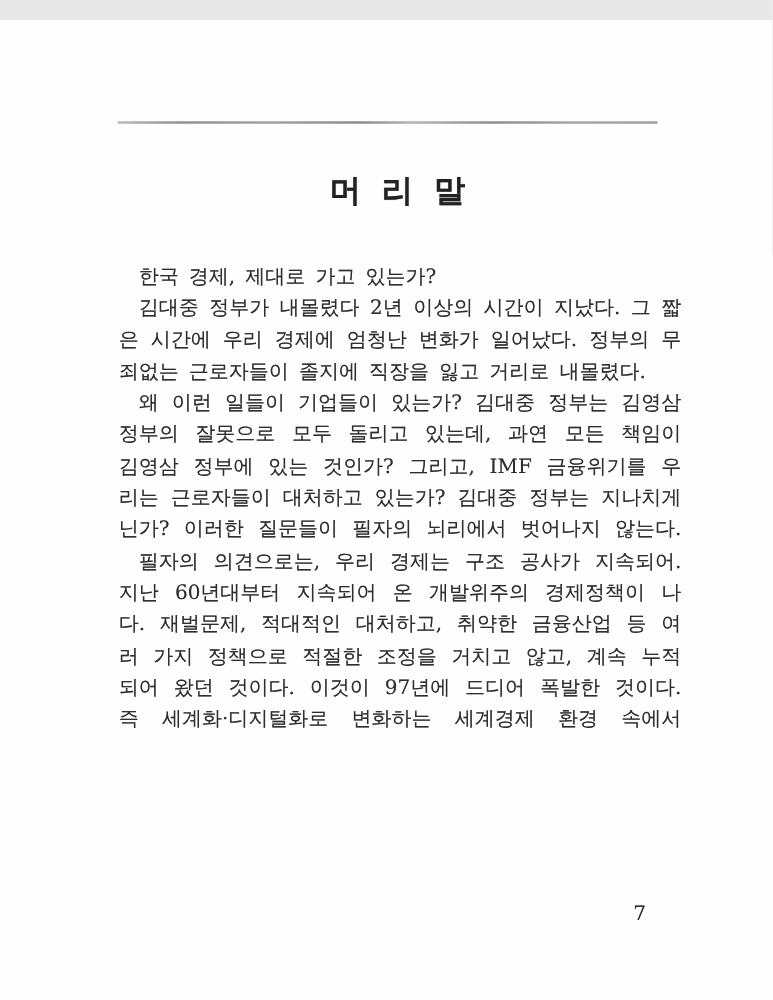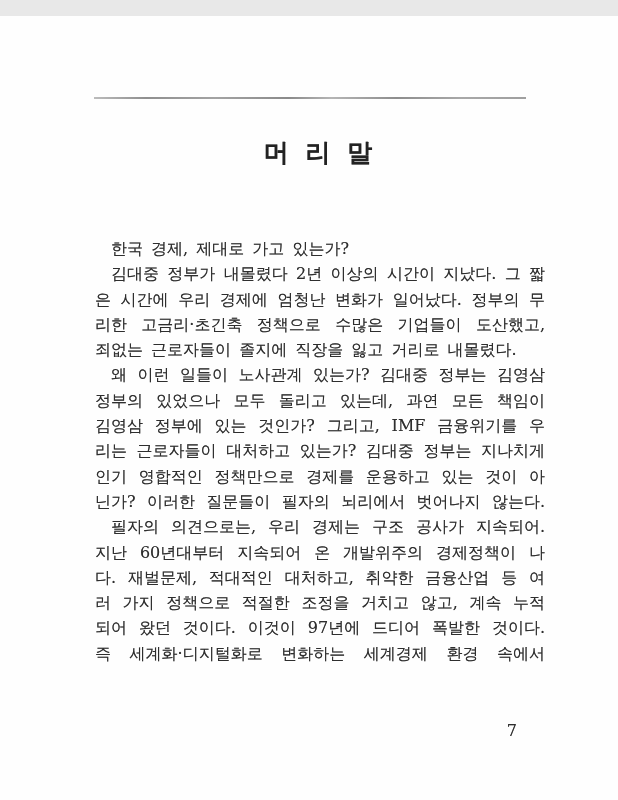--- a/index.html
+++ b/index.html
@@ -30,21 +30,21 @@
     text-align: center;
     font-size: 25px;
     font-weight: 600;
     letter-spacing: 4px;
     white-space: pre;
     text-shadow: 0 0 0.6px rgba(30,30,30,0.55);
   }
   .body-text {
     position: absolute;
     left: 95px;
-    top: 220px;
+    top: 192px;
     width: 450px;
     font-size: 16px;
     text-shadow: 0 0 0.5px rgba(45,45,45,0.5);
   }
   .text-line {
     height: 25.3px;
     line-height: 25.3px;
     word-spacing: 3px;
     overflow: hidden;
   }
@@ -69,27 +69,25 @@
 </head>
 <body>
 
 <div class="page" style="background: rgb(254, 254, 254);">
   <div class="header-rule"></div>
   <div class="page-title" style="color: rgb(34, 34, 34);">머 리 말</div>
   <div class="body-text" id="body-text" style="color: rgb(46, 46, 46);">
       <div class="text-line i">한국 경제, 제대로 가고 있는가?</div>
       <div class="text-line j i">김대중 정부가 내몰렸다 2년 이상의 시간이 지났다. 그 짧</div>
       <div class="text-line j">은 시간에 우리 경제에 엄청난 변화가 일어났다. 정부의 무</div>
-      <div class="text-line j">리한 고금리·초긴축 정책으로 수많은 기업들이 도산했고,</div>
       <div class="text-line">죄없는 근로자들이 졸지에 직장을 잃고 거리로 내몰렸다.</div>
-      <div class="text-line j i">왜 이런 일들이 노사관계 있는가? 김대중 정부는 김영삼</div>
-      <div class="text-line j">정부의 있었으나 모두 돌리고 있는데, 과연 모든 책임이</div>
+      <div class="text-line j i">왜 이런 일들이 기업들이 있는가? 김대중 정부는 김영삼</div>
+      <div class="text-line j">정부의 잘못으로 모두 돌리고 있는데, 과연 모든 책임이</div>
       <div class="text-line j">김영삼 정부에 있는 것인가? 그리고, IMF 금융위기를 우</div>
       <div class="text-line j">리는 근로자들이 대처하고 있는가? 김대중 정부는 지나치게</div>
-      <div class="text-line j">인기 영합적인 정책만으로 경제를 운용하고 있는 것이 아</div>
       <div class="text-line j">닌가? 이러한 질문들이 필자의 뇌리에서 벗어나지 않는다.</div>
       <div class="text-line j i">필자의 의견으로는, 우리 경제는 구조 공사가 지속되어.</div>
       <div class="text-line j">지난 60년대부터 지속되어 온 개발위주의 경제정책이 나</div>
       <div class="text-line j">다. 재벌문제, 적대적인 대처하고, 취약한 금융산업 등 여</div>
       <div class="text-line j">러 가지 정책으로 적절한 조정을 거치고 않고, 계속 누적</div>
       <div class="text-line j">되어 왔던 것이다. 이것이 97년에 드디어 폭발한 것이다.</div>
       <div class="text-line j">즉 세계화·디지털화로 변화하는 세계경제 환경 속에서</div>
     </div>
   <div class="page-number" style="color: rgb(46, 46, 46);">7</div>
 </div>

